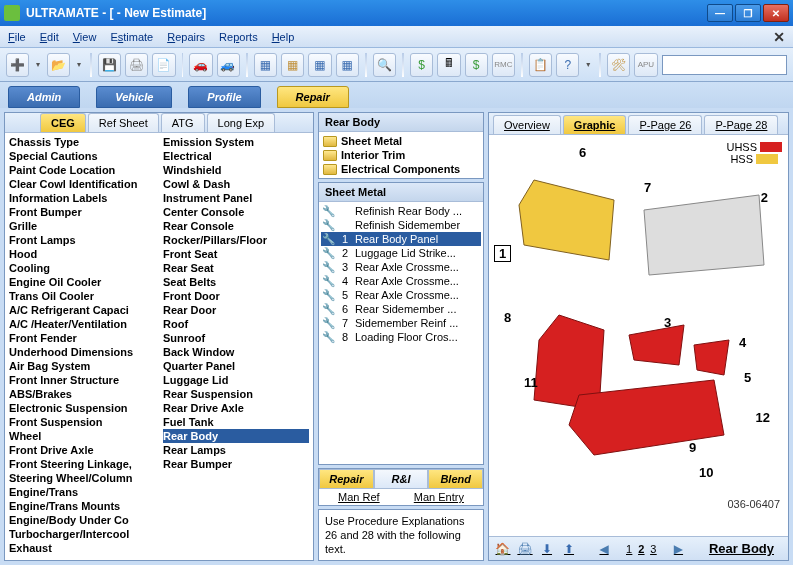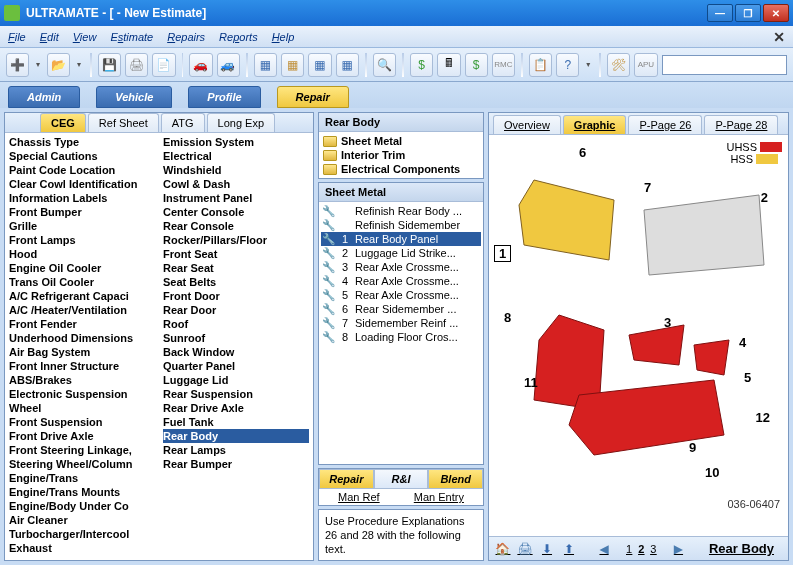--- a/index.html
+++ b/index.html
@@ -8,21 +8,21 @@
 
 .titlebar { height: 26px; background: linear-gradient(#2e8ee8, #1a6ed4); display: flex; align-items: center; padding: 0 4px; color: #fff; font-weight: bold; }
 .titlebar .logo { width: 16px; height: 16px; background: #6bbf3e; border-radius: 2px; margin-right: 6px; }
 .titlebar .title { flex: 1; font-size: 12px; }
 .winbtns { display: flex; gap: 2px; }
 .winbtn { width: 26px; height: 18px; background: linear-gradient(#4a9bea,#2a7cd4); border: 1px solid #0f4a8a; border-radius: 2px; display: flex; align-items: center; justify-content: center; color: #fff; font-weight: bold; font-size: 10px; }
 .winbtn.close { background: linear-gradient(#e87060,#c03020); border-color: #802010; }
 
 
 .menubar { height: 22px; background: linear-gradient(#eaf2fc,#d0e0f4); display: flex; align-items: center; padding: 0 8px; gap: 14px; border-bottom: 1px solid #9ab8de; }
-.menubar .menuitem { color: #003080; font-style: italic; }
+.menubar .menuitem { color: #003080; }
 .menubar .menuitem u { text-decoration: underline; }
 .docclose { margin-left: auto; font-size: 14px; font-weight: bold; color: #333; }
 
 
 .toolbar { height: 34px; background: linear-gradient(#e6f0fb,#cde0f6); display: flex; align-items: center; padding: 0 6px; gap: 4px; border-bottom: 1px solid #8aa8ce; }
 .tbtn { width: 24px; height: 24px; background: linear-gradient(#f8fbff,#dde8f6); border: 1px solid #a8bcd8; border-radius: 3px; display: flex; align-items: center; justify-content: center; font-size: 12px; }
 .tdrop { width: 10px; display:flex; align-items:center; justify-content:center; font-size:8px; color:#555; }
 .tsep { width: 2px; height: 24px; background: linear-gradient(#b8cce8,#fff); margin: 0 2px; }
 .searchbox { margin-left: auto; width: 130px; height: 20px; background: #fff; border: 1px solid #7a98c0; }
 
@@ -159,39 +159,39 @@
       <div class="catcol" id="catcol1">
           <div class="catitem">Chassis Type</div>
           <div class="catitem">Special Cautions</div>
           <div class="catitem">Paint Code Location</div>
           <div class="catitem">Clear Cowl Identification</div>
           <div class="catitem">Information Labels</div>
           <div class="catitem">Front Bumper</div>
           <div class="catitem">Grille</div>
           <div class="catitem">Front Lamps</div>
           <div class="catitem">Hood</div>
+          <div class="catitem">Cooling</div>
           <div class="catitem">Engine Oil Cooler</div>
           <div class="catitem">Trans Oil Cooler</div>
           <div class="catitem">A/C Refrigerant Capaci</div>
           <div class="catitem">A/C /Heater/Ventilation</div>
           <div class="catitem">Front Fender</div>
           <div class="catitem">Underhood Dimensions</div>
           <div class="catitem">Air Bag System</div>
           <div class="catitem">Front Inner Structure</div>
           <div class="catitem">ABS/Brakes</div>
           <div class="catitem">Electronic Suspension</div>
+          <div class="catitem">Front Suspension</div>
           <div class="catitem">Wheel</div>
-          <div class="catitem">Front Suspension</div>
           <div class="catitem">Front Drive Axle</div>
           <div class="catitem">Front Steering Linkage,</div>
           <div class="catitem">Steering Wheel/Column</div>
           <div class="catitem">Engine/Trans</div>
           <div class="catitem">Engine/Trans Mounts</div>
           <div class="catitem">Engine/Body Under Co</div>
-          <div class="catitem">Air Cleaner</div>
           <div class="catitem">Turbocharger/Intercool</div>
           <div class="catitem">Exhaust</div>
         </div>
       <div class="catcol" id="catcol2">
           <div class="catitem">Emission System</div>
           <div class="catitem">Electrical</div>
           <div class="catitem">Windshield</div>
           <div class="catitem">Cowl &amp; Dash</div>
           <div class="catitem">Instrument Panel</div>
           <div class="catitem">Center Console</div>
@@ -346,21 +346,21 @@
       <div class="callout" style="top:45px;left:155px">7</div>
       <div class="callout" style="top:55px;right:20px">2</div>
       <div class="callout callbox" style="top:110px;left:5px">1</div>
       <div class="callout" style="top:175px;left:15px">8</div>
       <div class="callout" style="top:180px;left:175px">3</div>
       <div class="callout" style="top:200px;left:250px">4</div>
       <div class="callout" style="top:235px;left:255px">5</div>
       <div class="callout" style="top:240px;left:35px">11</div>
       <div class="callout" style="top:275px;right:18px">12</div>
       <div class="callout" style="top:305px;left:200px">9</div>
-      <div class="callout" style="top:330px;left:216px">10</div>
+      <div class="callout" style="top:330px;left:210px">10</div>
       <div class="imgnum">036-06407</div>
     </div>
     <div class="navbar">
       <span class="navicon">🏠</span>
       <span class="navicon">🖨</span>
       <span class="navicon" style="color:#3a6cb0">⬇</span>
       <span class="navicon" style="color:#3a6cb0">⬆</span>
       <span style="flex:0.3"></span>
       <span class="navicon">◀</span>
       <div class="pgnums">

